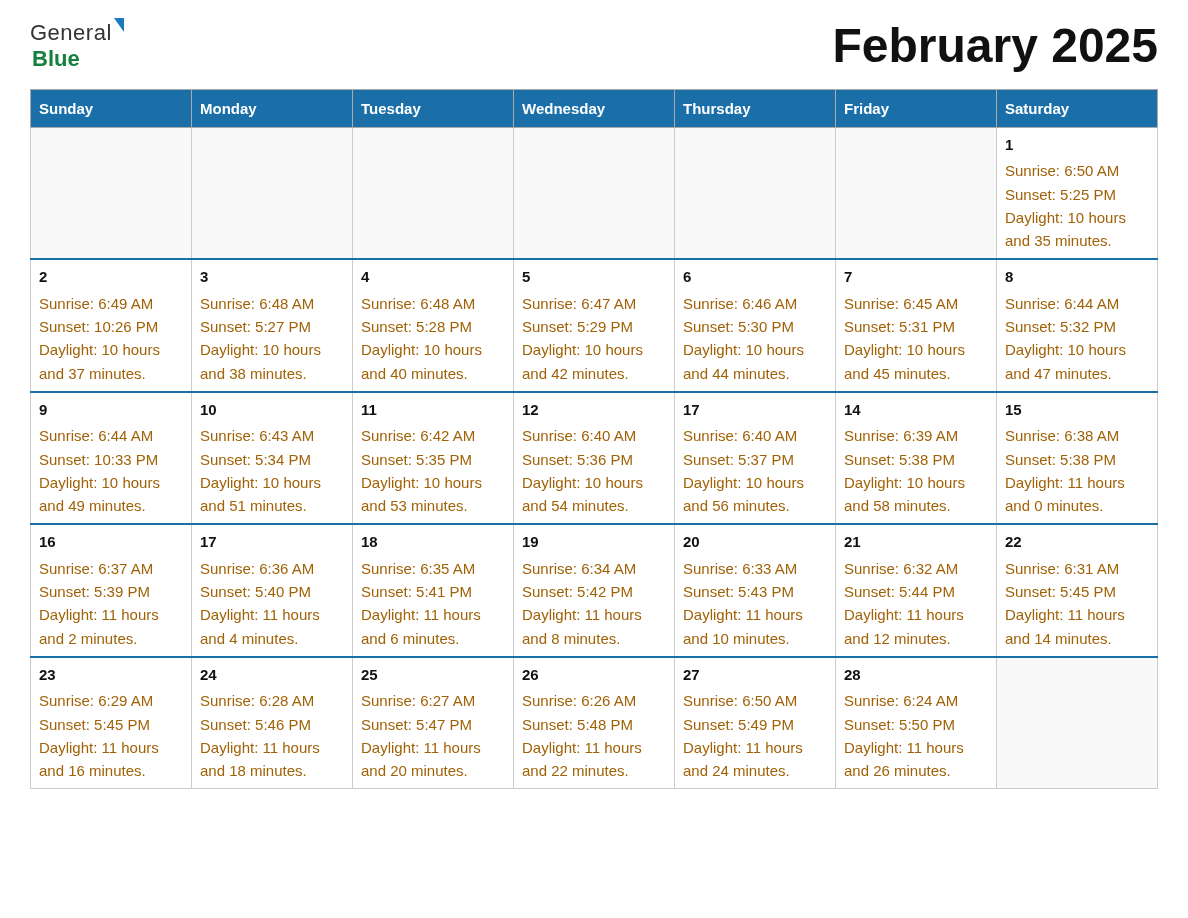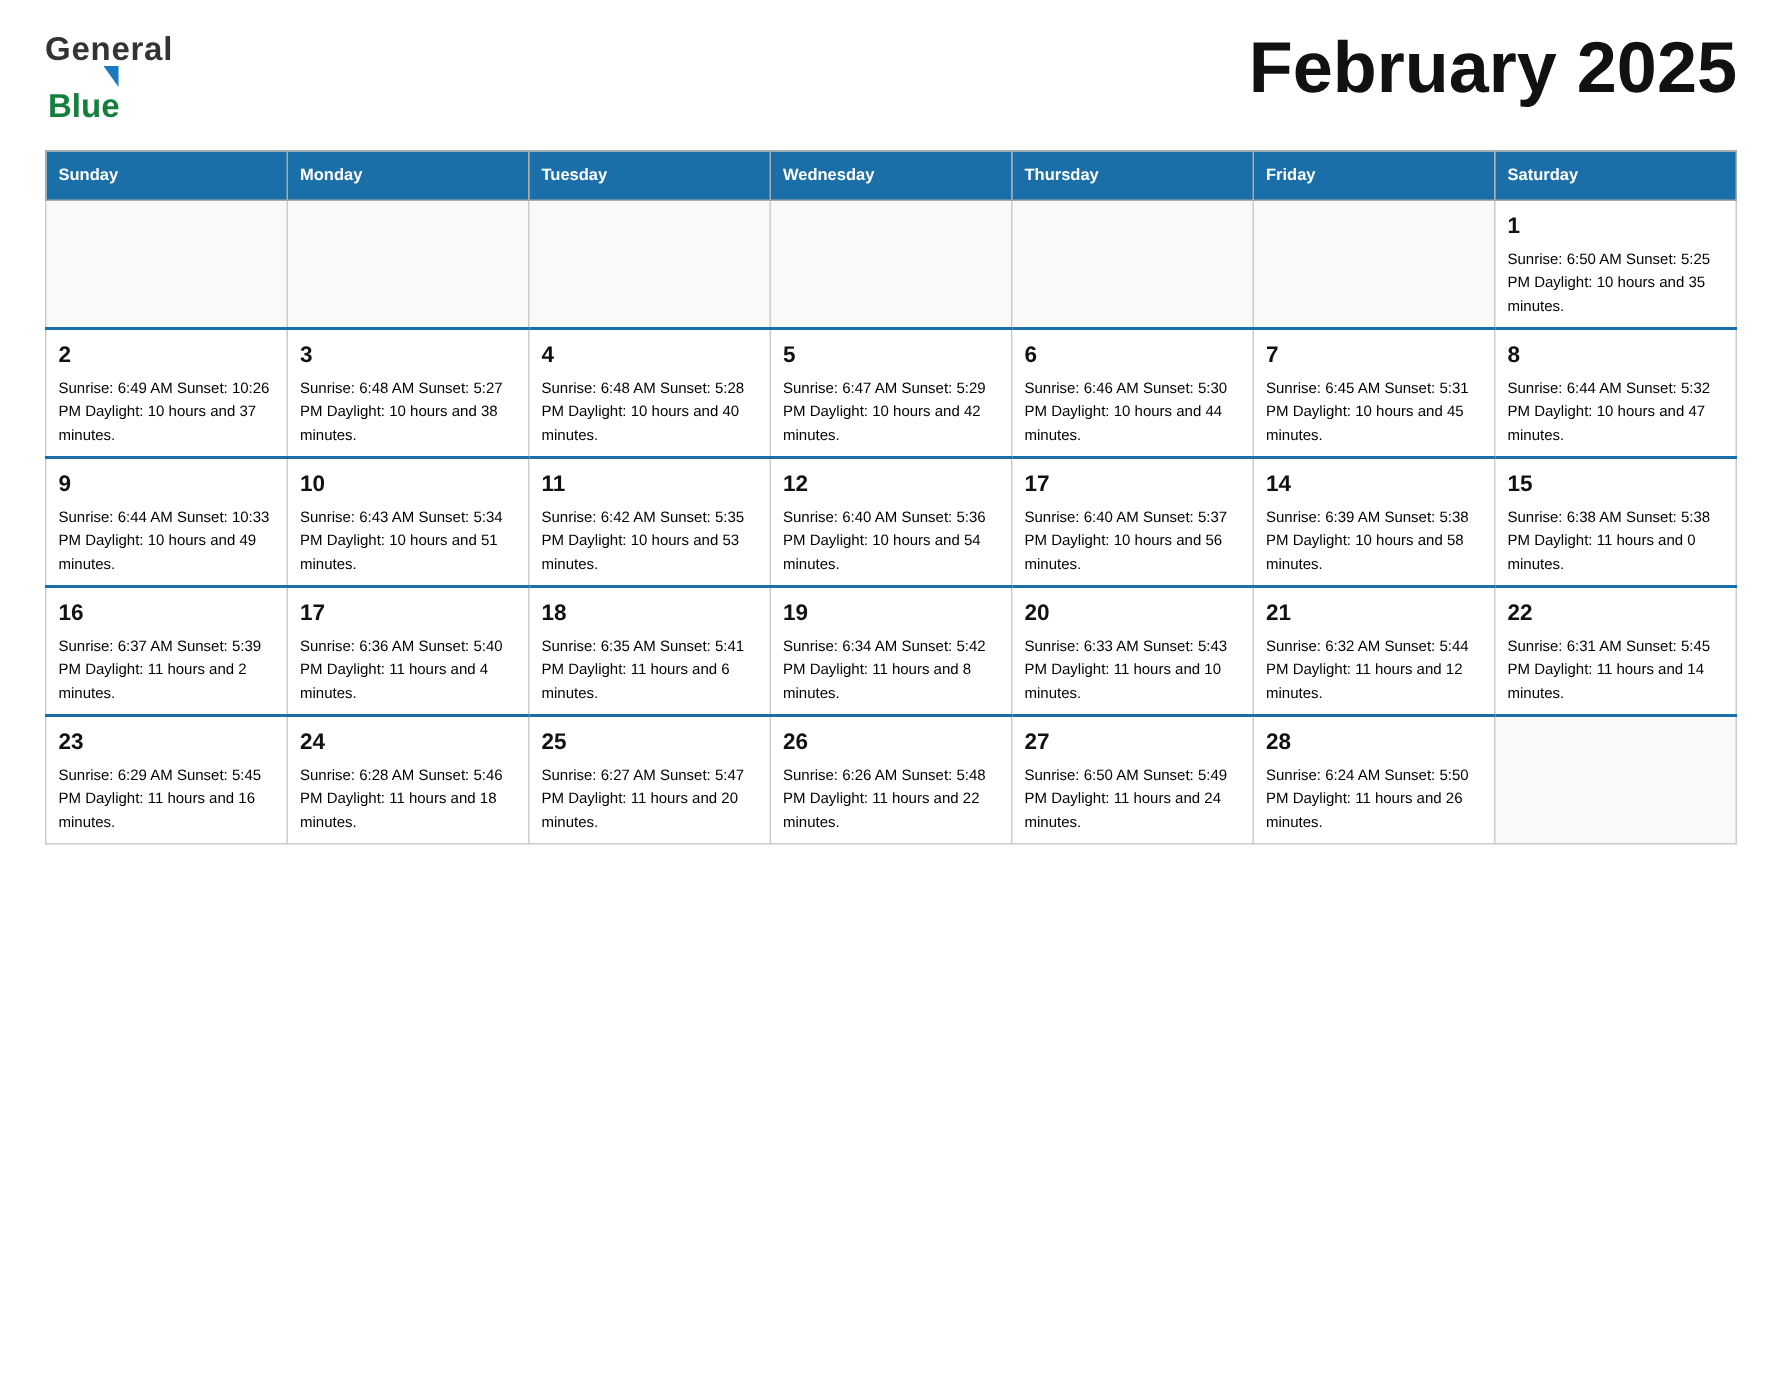--- a/index.html
+++ b/index.html
@@ -15,26 +15,24 @@
       align-items: flex-start;
       margin-bottom: 16px;
     }
     .logo {
       display: flex;
       flex-direction: column;
       align-items: flex-start;
     }
     .logo-general {
       font-size: 22px;
-      font-weight: bold;
+      font-weight: normal;
       color: #333;
       letter-spacing: 0.5px;
       display: flex;
-      align-items: center;
-      flex-direction: column;
     }
     .logo-general .arrow {
       display: inline-block;
       width: 0;
       height: 0;
       border-left: 10px solid transparent;
       border-right: 0px solid transparent;
       border-top: 14px solid #1a7abf;
       margin-left: 2px;
       vertical-align: middle;
@@ -61,21 +59,21 @@
       margin-top: 4px;
     }
     .calendar {
       width: 100%;
       border-collapse: collapse;
       border: 1px solid #aaa;
     }
     .calendar th {
       background-color: #1a6fa8;
       color: #fff;
-      font-size: 11px;
+      font-size: 15px;
       font-weight: bold;
       padding: 10px 8px;
       text-align: left;
       border: 1px solid #aaa;
     }
     .calendar td {
       vertical-align: top;
       padding: 6px 8px;
       border: 1px solid #ccc;
       width: 14.28%;
@@ -88,22 +86,22 @@
       background: #f9f9f9;
     }
     .day-num {
       font-size: 15px;
       font-weight: bold;
       display: block;
       margin-bottom: 3px;
       color: #111;
     }
     .day-info {
-      font-size: 10px;
-      color: #000000;
+      font-size: 15px;
+      color: #a16207;
       line-height: 1.55;
     }
     .row-border td {
       border-top: 2px solid #1a6fa8;
     }
   </style>
 </head>
 <body>
 
 <div class="header">

